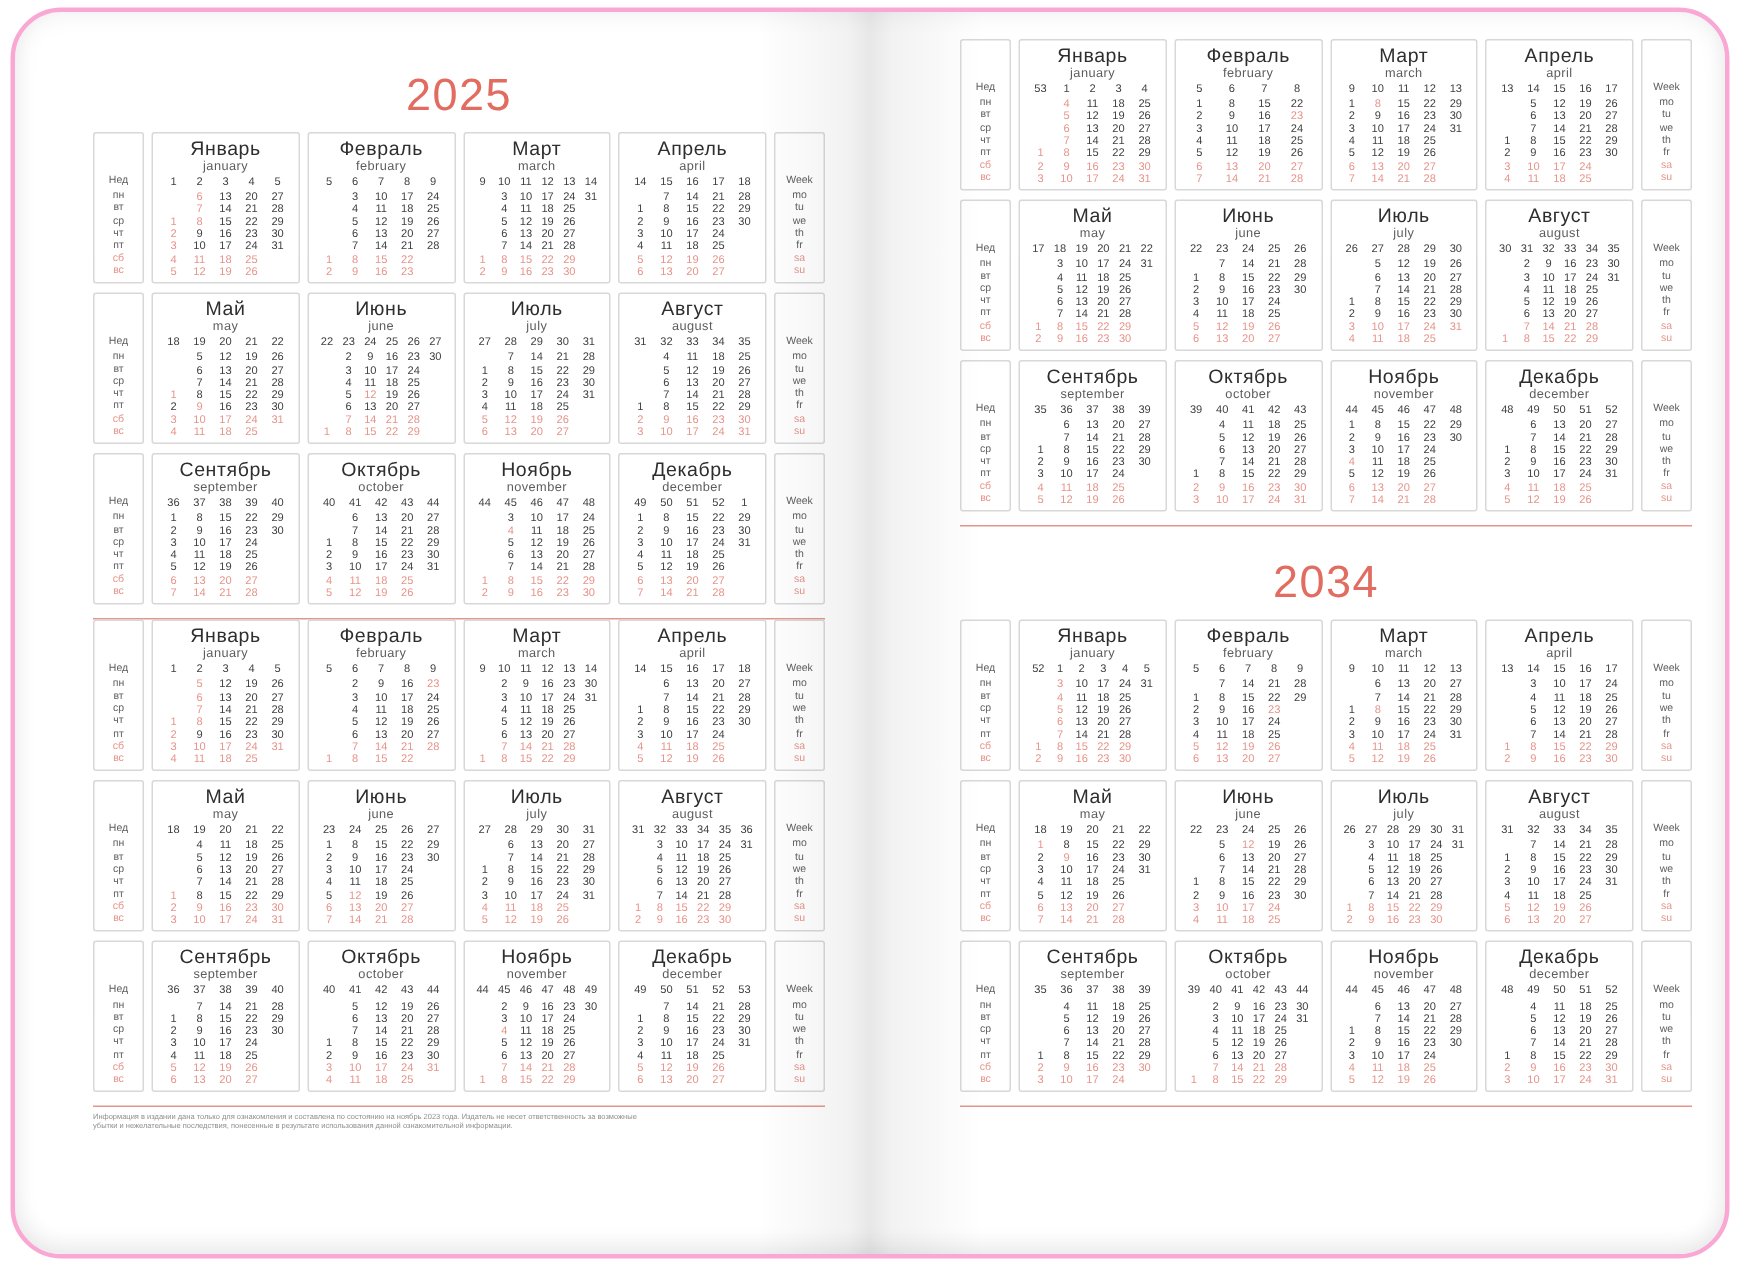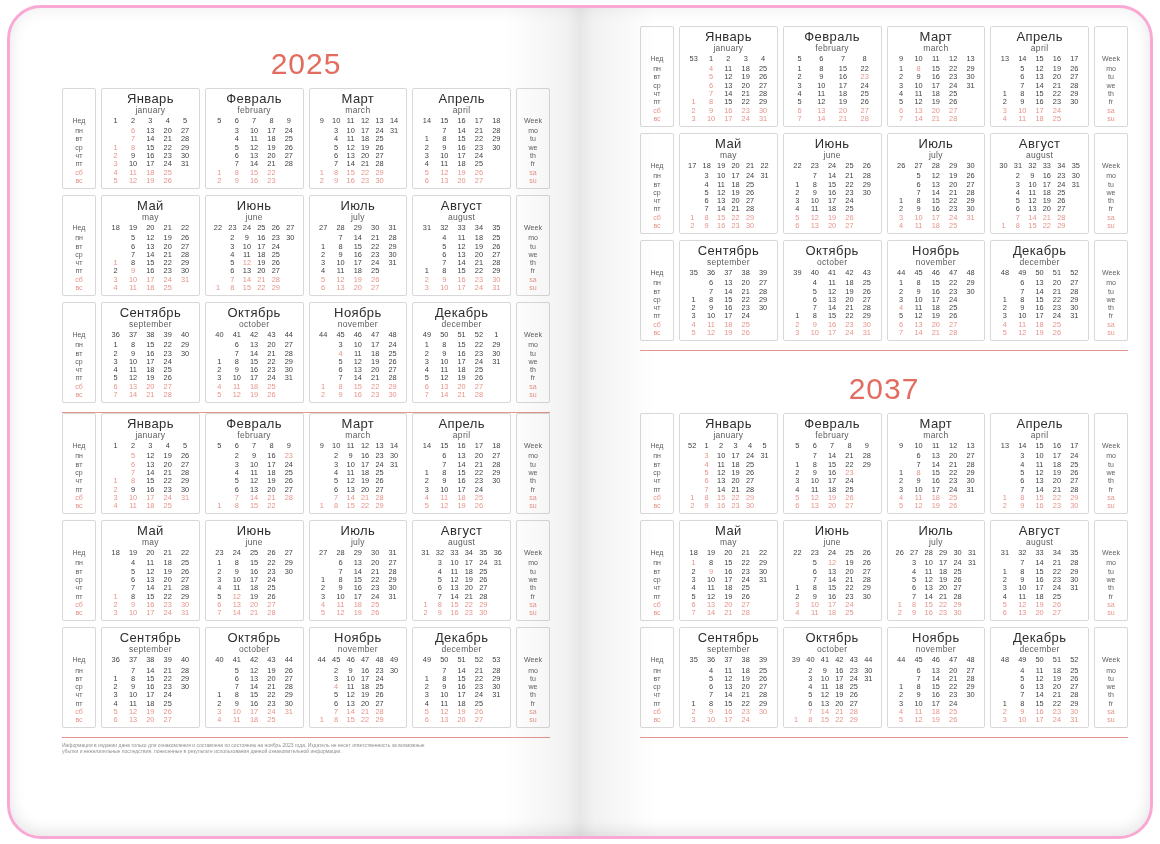--- a/index.html
+++ b/index.html
@@ -2837,21 +2837,21 @@
                   </div>
                   <div class="d-row">
                     <div class="lbl coral">su</div>
                   </div>
                 </div>
               </div>
             </div>
           <div class="accent-hr"></div>
         </section>
         <section class="year-block">
-          <h2 class="year-title">2037</h2>
+          <h2 class="year-title">2034</h2>
           <div>
               <div class="band">
                 <div class="box side">
                   <div class="head-space"></div>
                   <div class="wk-row">
                     <div class="lbl">Нед</div>
                   </div>
                   <div class="d-row">
                     <div class="lbl">пн</div>
                   </div>

